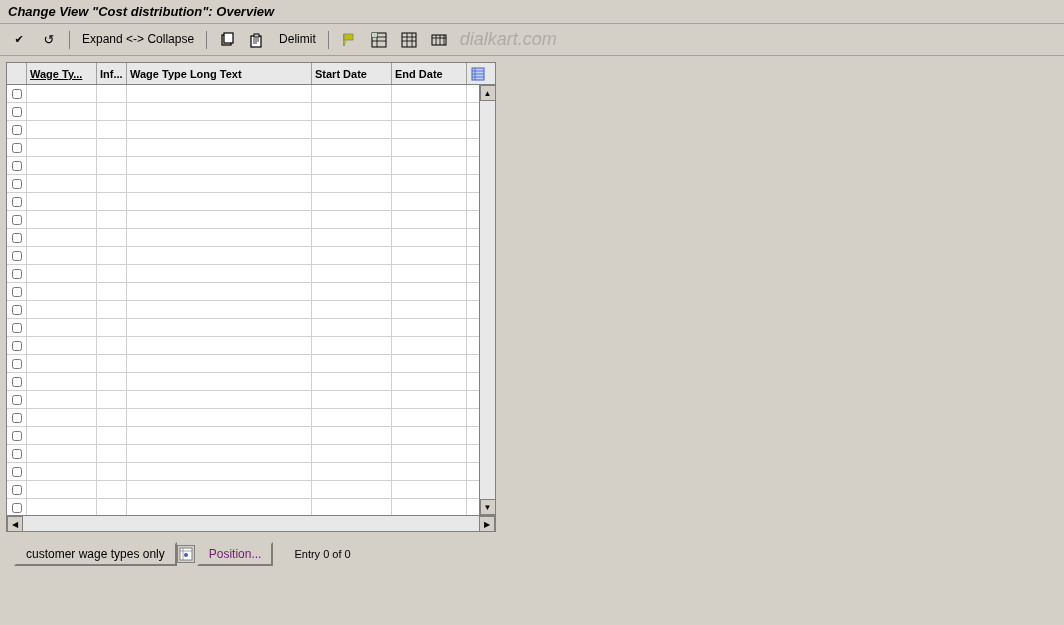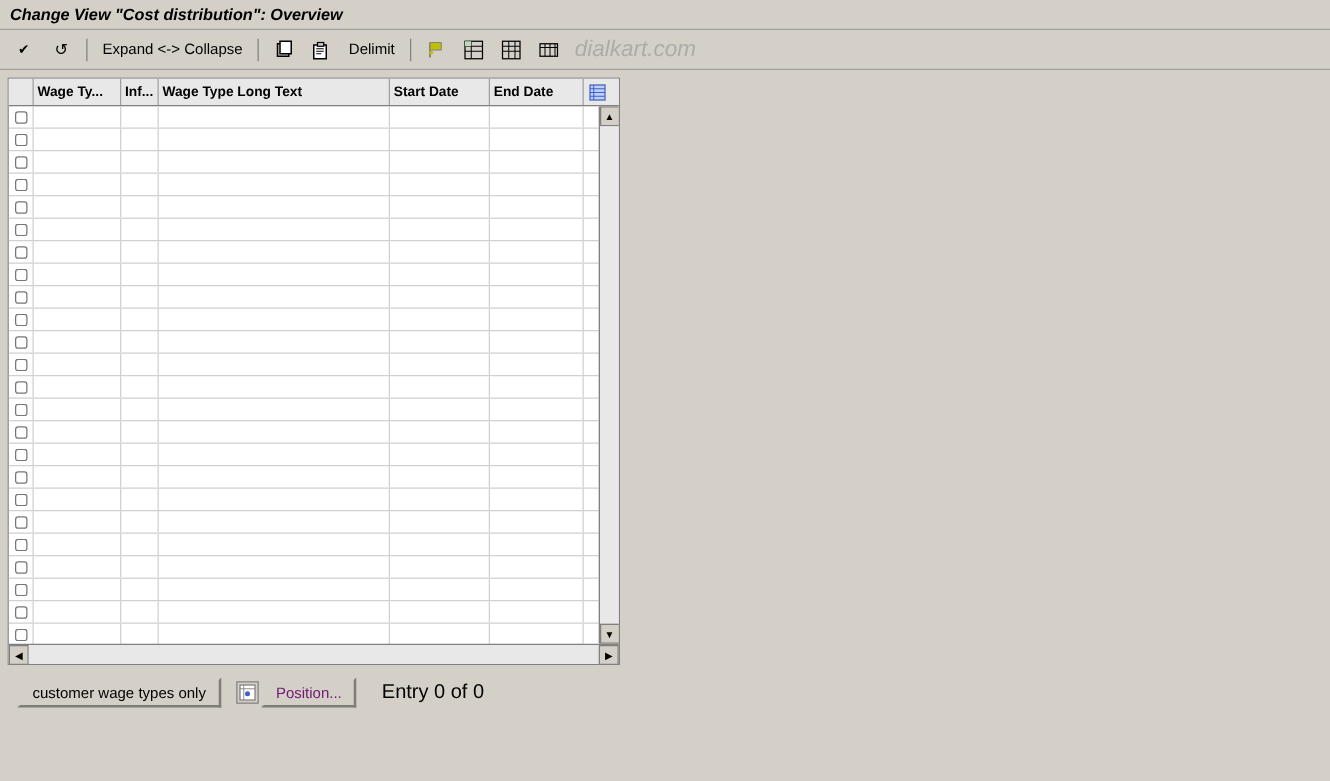--- a/index.html
+++ b/index.html
@@ -116,21 +116,21 @@
       height: 100%;
       display: flex;
       align-items: center;
       padding: 0 3px;
       font-size: 11px;
       font-weight: bold;
       overflow: hidden;
       white-space: nowrap;
     }
 
-    .col-wage-ty { width: 70px; min-width: 70px; }
+    .col-wage-ty { width: 70px; min-width: 70px; text-decoration: underline; }
     .col-inf { width: 30px; min-width: 30px; }
     .col-long-text { width: 185px; min-width: 185px; }
     .col-start { width: 80px; min-width: 80px; }
     .col-end { width: 75px; min-width: 75px; }
 
     .col-settings-icon {
       width: 22px;
       min-width: 22px;
       height: 100%;
       display: flex;
@@ -226,21 +226,21 @@
     .scroll-track-h {
       flex: 1;
       background: #e8e8e8;
     }
 
     
     .bottom-bar {
       padding: 6px 8px;
       display: flex;
       align-items: center;
-      gap: 12px;
+      gap: 0;
       margin-top: 4px;
     }
 
     .bottom-btn {
       background: #d4d0c8;
       border: 2px outset #d4d0c8;
       padding: 3px 10px;
       font-size: 12px;
       cursor: pointer;
       white-space: nowrap;
@@ -252,23 +252,23 @@
       padding: 3px 10px;
       font-size: 12px;
       cursor: pointer;
       color: #701a75;
       display: flex;
       align-items: center;
       gap: 4px;
     }
 
     .entry-text {
-      font-size: 16px;
+      font-size: 11px;
       color: #000;
-      margin-left: 8px;
+      margin-left: 21px;
       text-align: center;
     }
 
     
     .sap-icon {
       width: 20px;
       height: 18px;
       display: inline-flex;
       align-items: center;
       justify-content: center;

